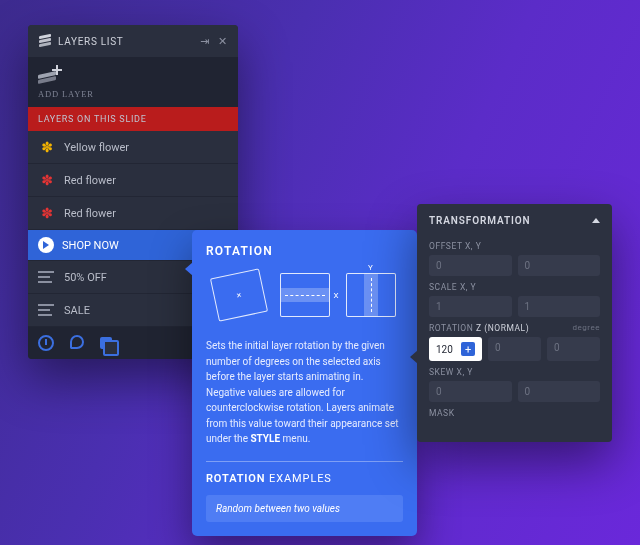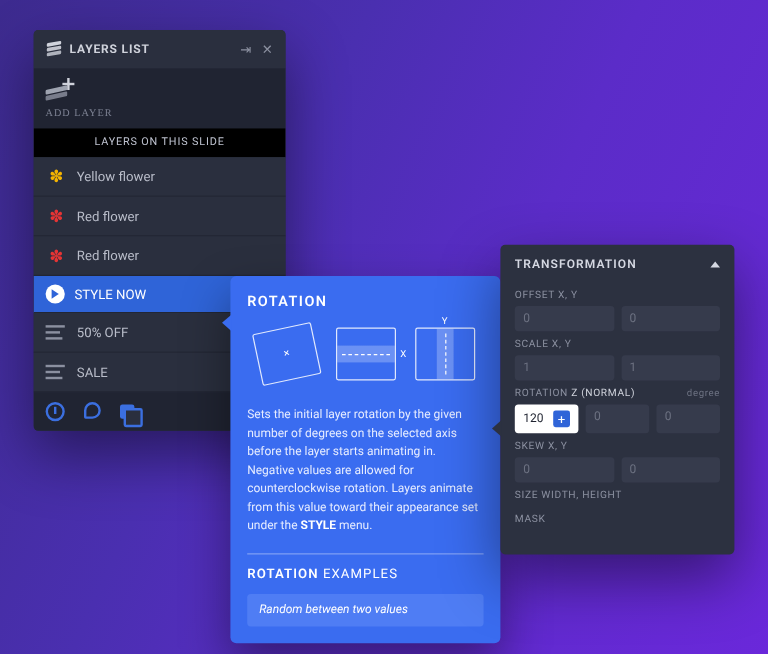--- a/index.html
+++ b/index.html
@@ -15,40 +15,40 @@
     position: absolute; left: 28px; top: 25px; width: 210px;
     background: #2a2f3e; border-radius: 4px;
     box-shadow: 0 20px 50px rgba(0,0,0,0.45);
     overflow: hidden; font-size: 11px;
   }
   .layers-header {
     display:flex; align-items:center; justify-content:space-between;
     padding: 9px 10px; background:#2a2f3e;
     font-size:10px; letter-spacing:.07em; color:#cfd2db;
   }
-  .layers-header .left { display:flex; align-items:center; gap:6px; font-weight:700;}
+  .layers-header .left { display:flex; align-items:center; gap:6px; font-weight:400;}
   .layers-header .right { display:flex; gap:8px; color:#8b90a0;}
   .icon-stack { width:14px;height:14px; display:inline-block; position:relative;}
   .icon-stack span{position:absolute;left:1px;width:12px;height:3px;background:#d0d3dc;border-radius:1px;transform:skewY(-10deg);}
   .icon-stack span:nth-child(1){top:1px;}
   .icon-stack span:nth-child(2){top:5px;opacity:.9;}
   .icon-stack span:nth-child(3){top:9px;opacity:.8;}
   .add-layer{
     background:#202432; padding:10px 10px 8px;font-family:Liberation Serif, serif;
   }
   .add-layer .al-icon{width:22px;height:18px;position:relative;margin-bottom:4px;}
   .al-icon::before{content:"";position:absolute;width:18px;height:4px;background:#9ea3b0;border-radius:1px;top:6px;left:0;transform:skewY(-12deg);}
   .al-icon::after{content:"";position:absolute;width:18px;height:4px;background:#9ea3b0;border-radius:1px;top:11px;left:0;transform:skewY(-12deg);opacity:.7;}
   .al-plus{position:absolute;top:-2px;left:14px;width:10px;height:10px;}
   .al-plus::before,.al-plus::after{content:"";position:absolute;background:#cfd2db;}
   .al-plus::before{left:4px;top:0;width:2px;height:10px;}
   .al-plus::after{left:0;top:4px;width:10px;height:2px;}
   .add-layer .lbl{font-size:8.5px;letter-spacing:.1em;color:#7d8293;}
   .section-hdr{
-    background:#000000; padding:7px 0; font-size:9px; letter-spacing:.08em; color:#bfc3d0;text-align:center;
+    background:#b91c1c; padding:7px 10px; font-size:9px; letter-spacing:.08em; color:#bfc3d0;
   }
   .layer-row{
     display:flex; align-items:center; gap:8px; padding:7px 10px;
     background:#2a2f3e; border-bottom:1px solid #222634;
     color:#b9bdc9; cursor:pointer;
   }
   .layer-row.sel{ background:#2f64d8; color:#fff; }
   .layer-row .thumb{width:18px;height:18px;border-radius:2px;display:flex;align-items:center;justify-content:center;font-size:14px;}
   .thumb.flower-y{color:#f5b400;}
   .thumb.flower-r{color:#e63434;}
@@ -156,21 +156,21 @@
   <div class="layer-row">
     <span class="thumb flower-r">✽</span>
     <span>Red flower</span>
   </div>
   <div class="layer-row">
     <span class="thumb flower-r">✽</span>
     <span>Red flower</span>
   </div>
   <div class="layer-row sel">
     <span class="thumb btn"></span>
-    <span>STYLE NOW</span>
+    <span>SHOP NOW</span>
   </div>
   <div class="layer-row">
     <span class="thumb text"></span>
     <span>50% OFF</span>
   </div>
   <div class="layer-row">
     <span class="thumb text"></span>
     <span>SALE</span>
   </div>
 
@@ -236,20 +236,17 @@
   </div>
 
   <div class="group">
     <div class="glabel"><span>SKEW </span><span>X, Y</span></div>
     <div class="fields">
       <div class="fld">0</div>
       <div class="fld">0</div>
     </div>
   </div>
 
-  <div class="group">
-    <div class="glabel"><span>SIZE </span><span>WIDTH, HEIGHT</span></div>
-  </div>
 
   <div class="group">
     <div class="glabel"><span>MASK</span></div>
   </div>
 </div>
 
 </body></html>

